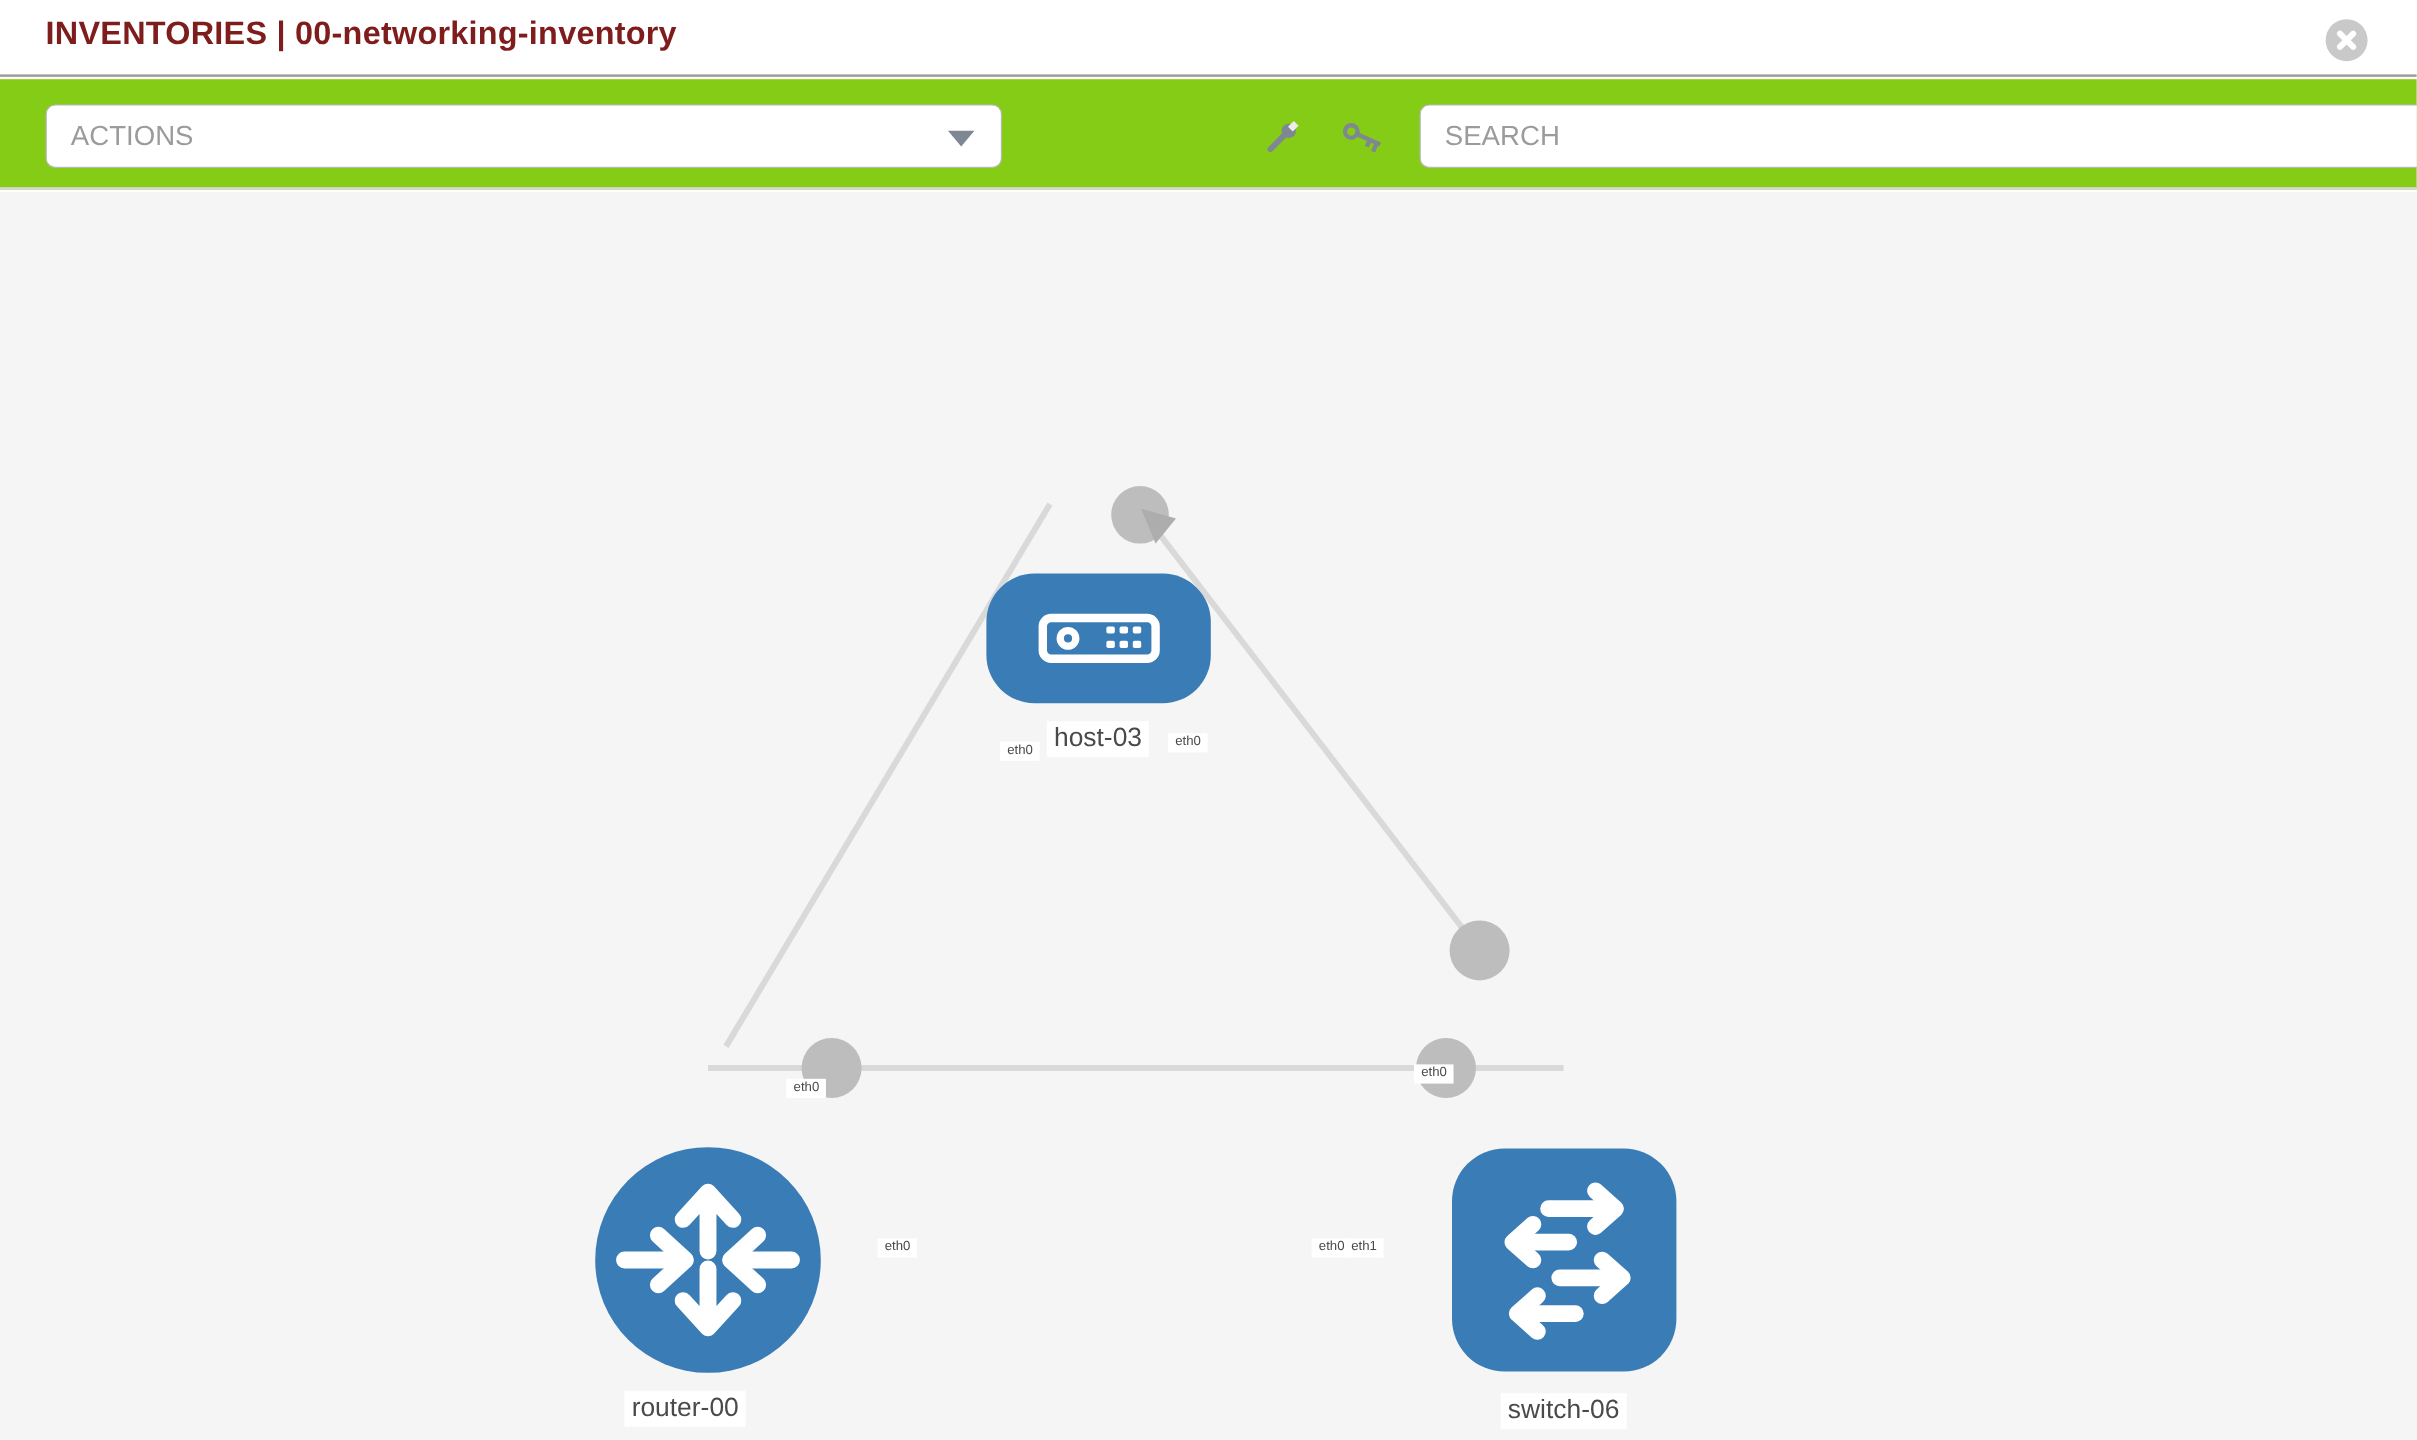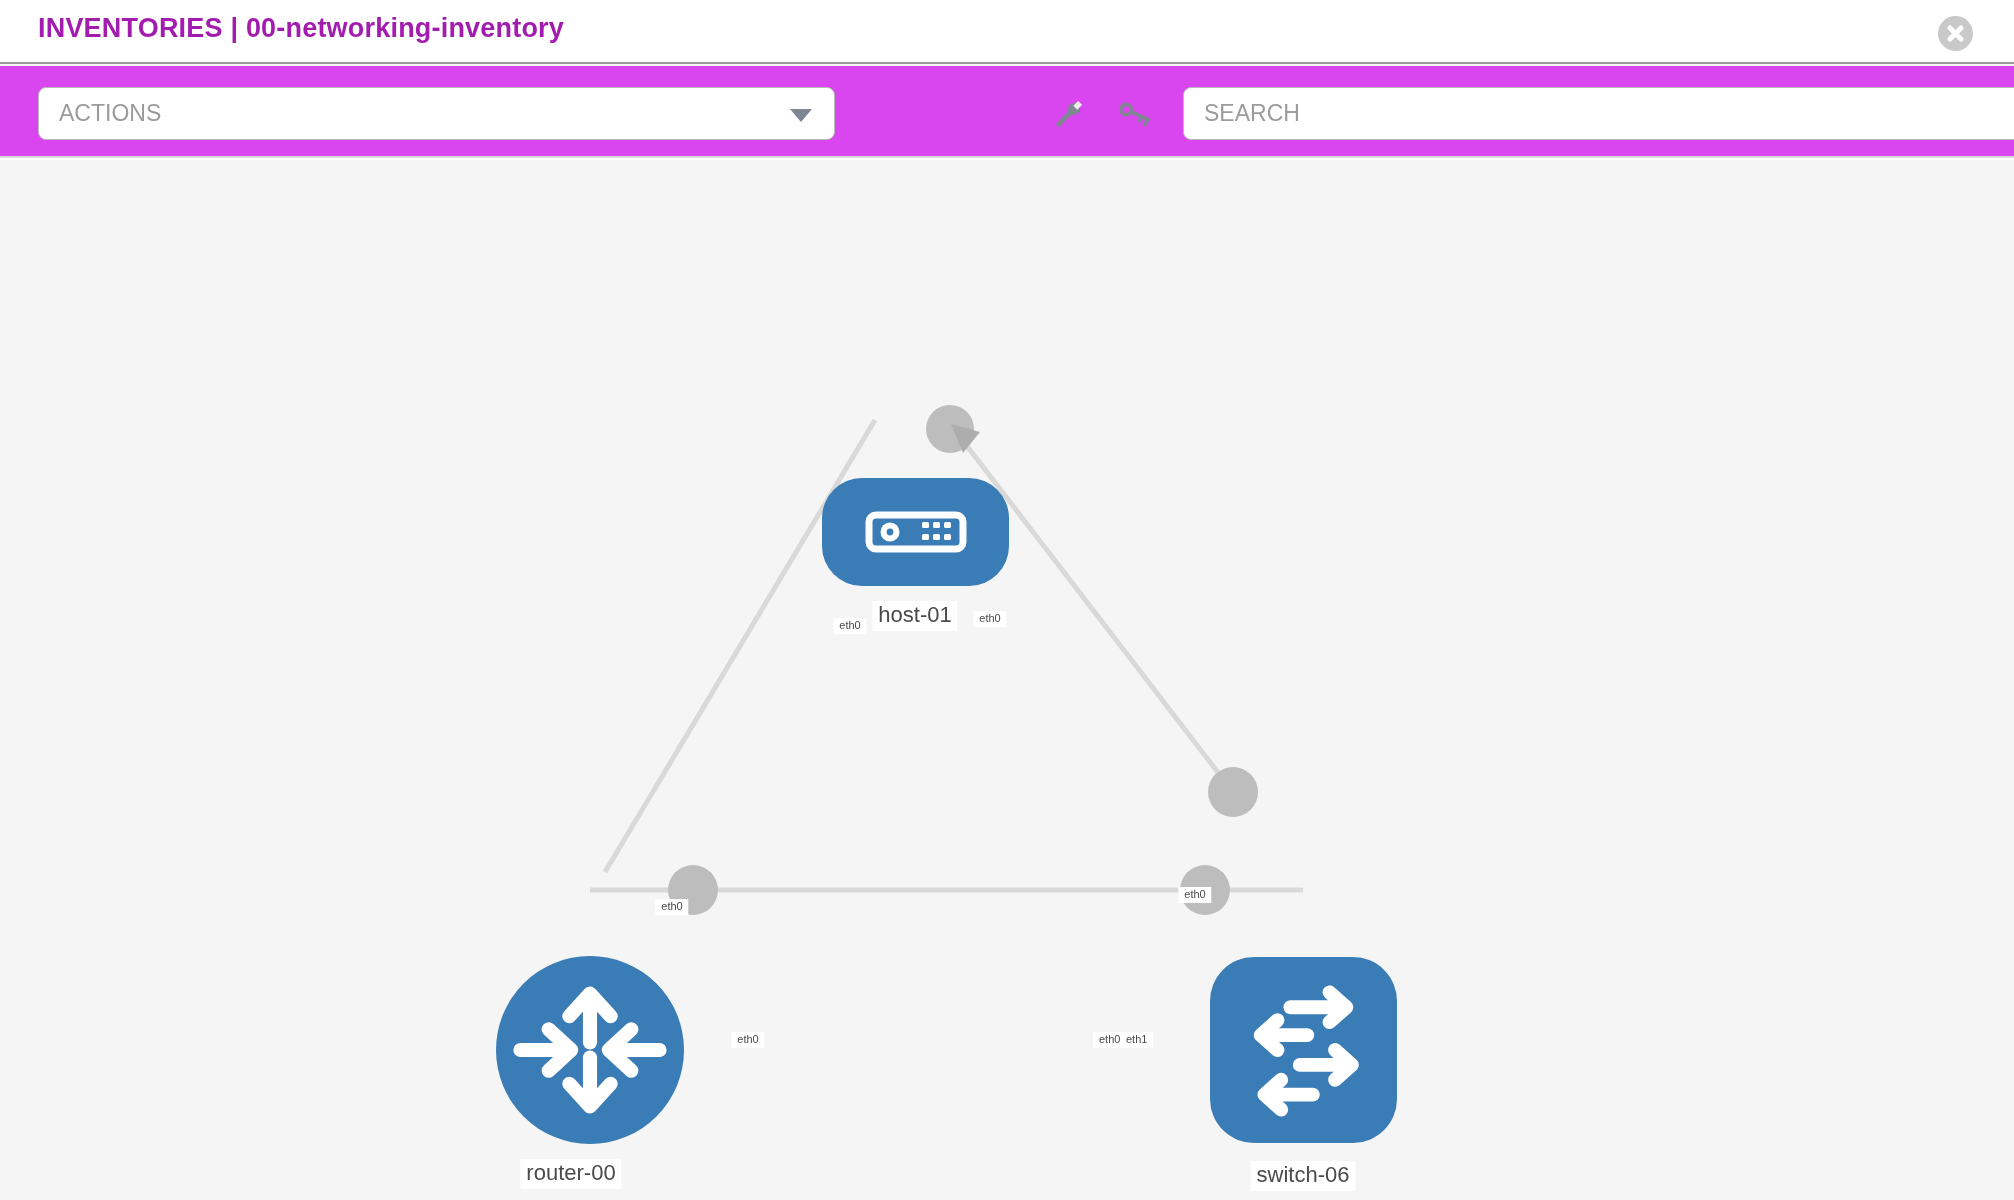--- a/index.html
+++ b/index.html
@@ -1,26 +1,26 @@
 <!DOCTYPE html>
 <html><head>
 <meta charset="utf-8">
 <style>
   * { margin:0; padding:0; box-sizing:border-box; }
   html,body { width:2014px; height:1200px; }
   body { font-family:"Liberation Sans","DejaVu Sans",sans-serif; background:#ffffff; position:relative; overflow:hidden; }
 
   
   .header { position:absolute; left:0; top:0; width:2014px; height:64px; background:#ffffff; border-bottom:2px solid #9a9a9a; }
-  .page-title { position:absolute; left:38px; top:13px; font-size:27px; font-weight:bold; color:#a21caf; letter-spacing:0.2px; }
+  .page-title { position:absolute; left:38px; top:13px; font-size:27px; font-weight:bold; color:#7f1d1d; letter-spacing:0.2px; }
   .close-btn { position:absolute; left:1938px; top:16px; width:35px; height:35px; border-radius:50%; background:#c9c9c9; cursor:pointer; }
   .close-btn svg { position:absolute; left:8px; top:8px; }
 
   
-  .toolbar { position:absolute; left:0; top:66px; width:2014px; height:92px; background:#d946ef; border-bottom:2px solid #d9d9d9; }
+  .toolbar { position:absolute; left:0; top:66px; width:2014px; height:92px; background:#84cc16; border-bottom:2px solid #d9d9d9; }
   .combo { position:absolute; top:21px; height:53px; background:#ffffff; border:1px solid #b9b9b9; border-radius:8px; display:flex; align-items:center; padding:0 20px; font-size:23px; color:#9b9b9b; cursor:pointer; }
   .combo-actions { left:38px; width:797px; }
   .combo-search { left:1183px; width:882px; }
   .caret { position:absolute; right:22px; top:21px; width:0; height:0; border-left:11px solid transparent; border-right:11px solid transparent; border-top:13px solid #7e8792; }
   .tool-btn { position:absolute; top:97px; width:40px; height:40px; cursor:pointer; }
   .tool-wrench { left:1046px; }
   .tool-key { left:1115px; }
 
   
   .canvas { position:absolute; left:0; top:160px; width:2014px; height:1040px; background:#f5f5f6; }
@@ -153,21 +153,21 @@
             <path d="M36 34 L27 42 L36 50"></path>
           <path d="M48 58 L69 58"></path>
             <path d="M67 50 L76 58 L67 66"></path>
           <path d="M55 74 L34 74"></path>
             <path d="M38 66 L29 74 L38 82"></path>
         </g>
       </svg>
     </span>
   </div>
 
-  <div class="nlabel nlabel-lg lbl-host">host-01</div>
+  <div class="nlabel nlabel-lg lbl-host">host-03</div>
   <div class="nlabel nlabel-lg lbl-router">router-00</div>
   <div class="nlabel nlabel-lg lbl-switch">switch-06</div>
 
   <div class="nlabel nlabel-sm lbl-hr-host">eth0</div>
   <div class="nlabel nlabel-sm lbl-hs-host">eth0</div>
   <div class="nlabel nlabel-sm lbl-hr-router">eth0</div>
   <div class="nlabel nlabel-sm lbl-hs-switch">eth0</div>
   <div class="nlabel nlabel-sm lbl-rs-router">eth0</div>
   <div class="nlabel nlabel-sm lbl-rs-under">eth0</div>
   <div class="nlabel nlabel-sm lbl-rs-over">eth1</div>

